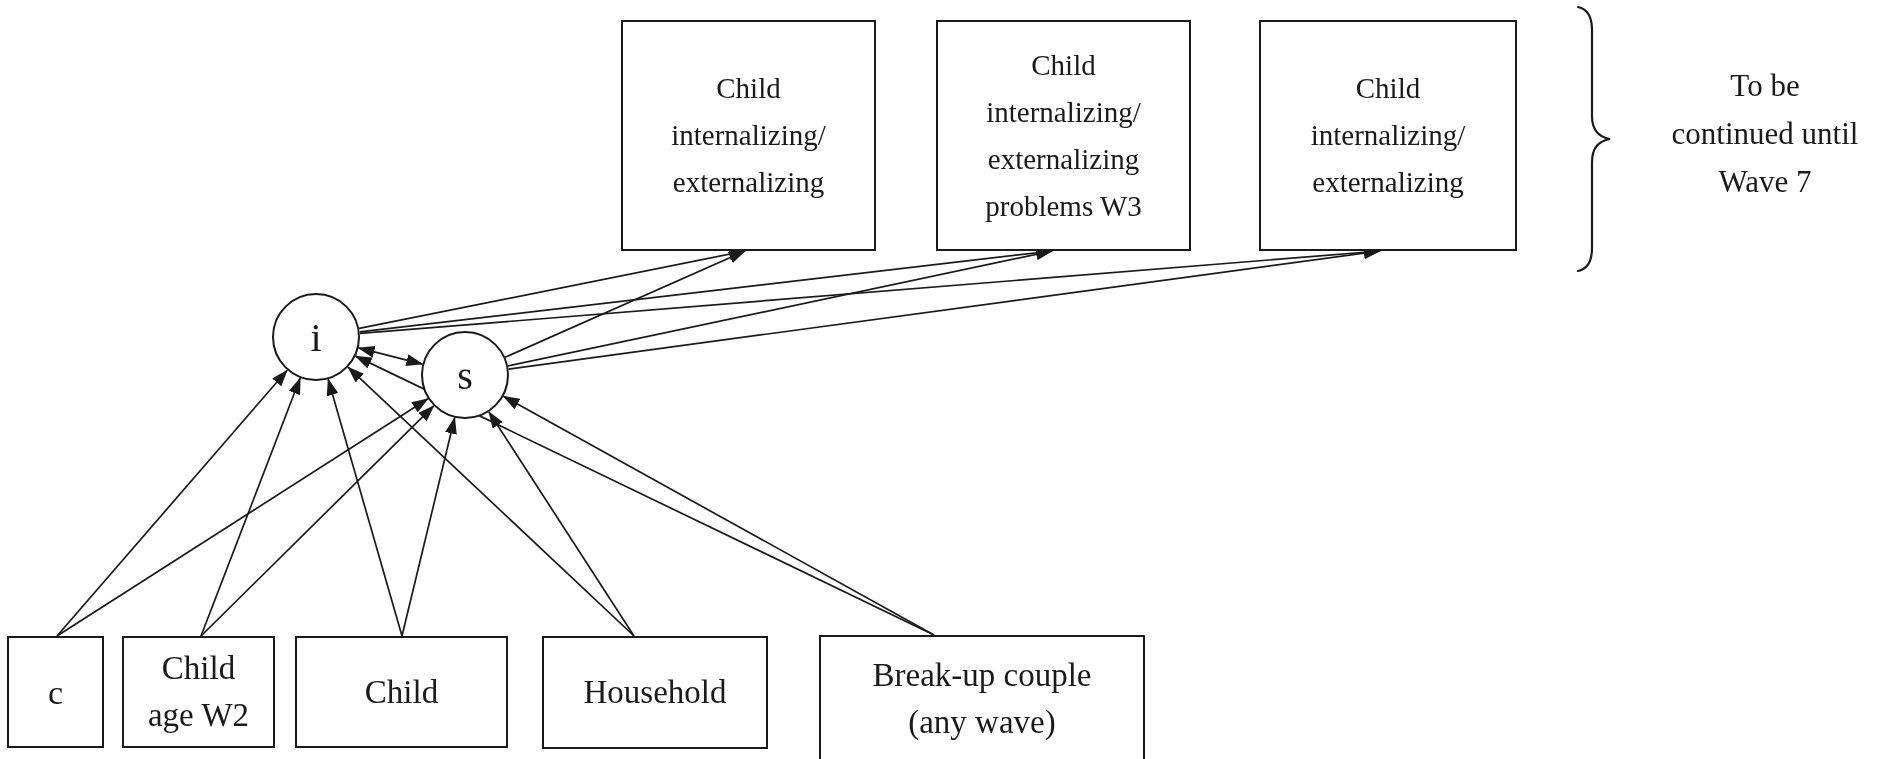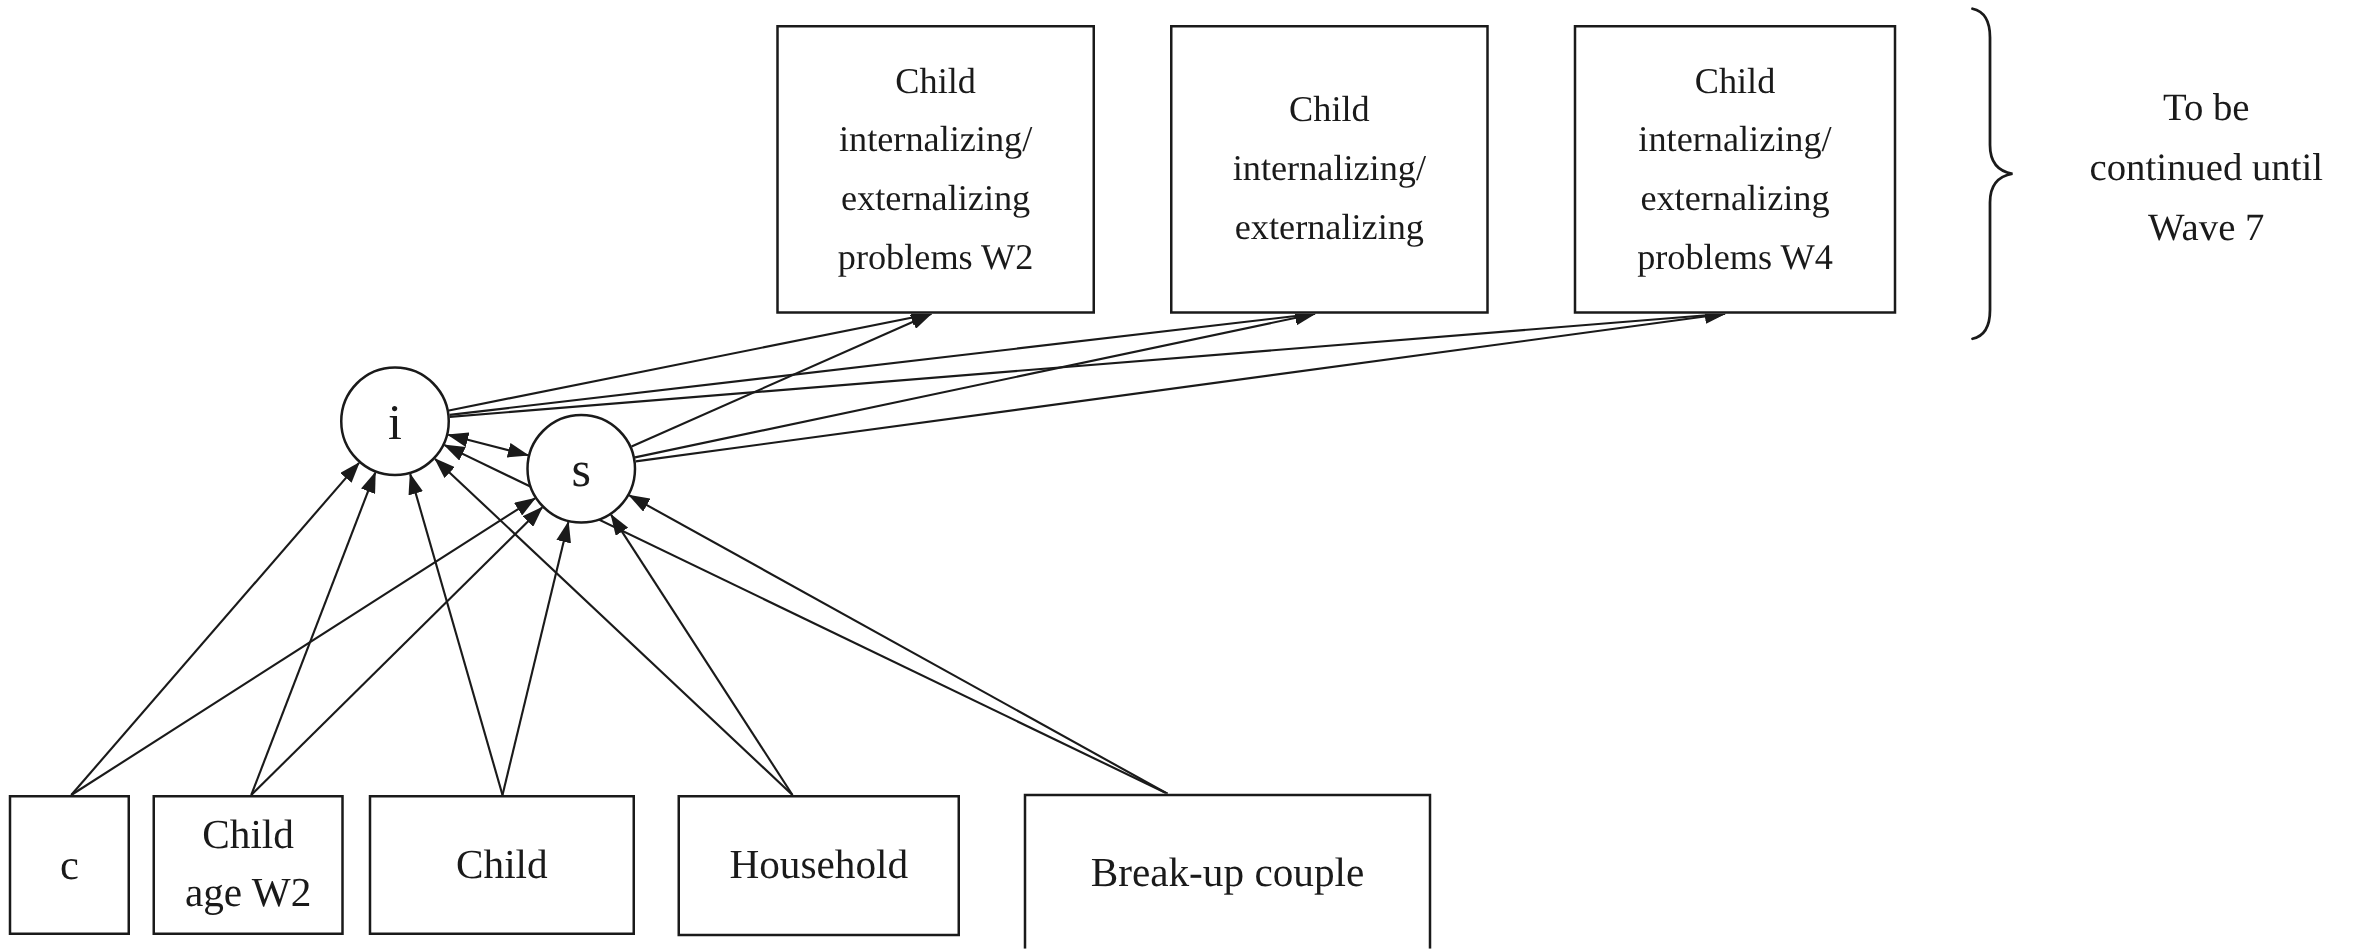--- a/index.html
+++ b/index.html
@@ -90,32 +90,31 @@
         <line x1="358.63529631985296" y1="347.8734312762041" x2="422.36470368014704" y2="364.1265687237959" stroke="#1a1a1a" stroke-width="1.7" marker-end="url(#arrowhead)" marker-start="url(#arrowhead)"></line>
       </g>
     <path d="M 1578 7 Q 1592 10 1592 30 L 1592 116 Q 1592 136 1610 139 Q 1592 142 1592 162 L 1592 248 Q 1592 268 1578 271" fill="none" stroke="#1a1a1a" stroke-width="2.2" stroke-linecap="round"></path>
   </svg>
 
   <div id="nodes">
       <div class="box-node" style="left: 621px; top: 20px; width: 255px; height: 231px; font-size: 29px;">
         <div class="lbl">Child</div>
         <div class="lbl">internalizing/</div>
         <div class="lbl">externalizing</div>
-        <div class="lbl">problems W2</div>
       </div>
       <div class="box-node" style="left: 936px; top: 20px; width: 255px; height: 231px; font-size: 29px;">
         <div class="lbl">Child</div>
         <div class="lbl">internalizing/</div>
         <div class="lbl">externalizing</div>
+        <div class="lbl">problems W3</div>
       </div>
       <div class="box-node" style="left: 1259px; top: 20px; width: 258px; height: 231px; font-size: 29px;">
         <div class="lbl">Child</div>
         <div class="lbl">internalizing/</div>
         <div class="lbl">externalizing</div>
-        <div class="lbl">problems W4</div>
       </div>
       <div class="circle-node" style="left: 272px; top: 293px; height: 88px; width: 88px; font-size: 40px;">
         <div class="lbl">i</div>
       </div>
       <div class="circle-node" style="left: 421px; top: 331px; height: 88px; width: 88px; font-size: 40px;">
         <div class="lbl">s</div>
       </div>
       <div class="box-node" style="left: 7px; top: 636px; width: 97px; height: 112px; font-size: 34px;">
         <div class="lbl">c</div>
       </div>
@@ -124,20 +123,21 @@
         <div class="lbl">age W2</div>
       </div>
       <div class="box-node" style="left: 295px; top: 636px; width: 213px; height: 112px; font-size: 33px;">
         <div class="lbl">Child</div>
       </div>
       <div class="box-node" style="left: 542px; top: 636px; width: 226px; height: 113px; font-size: 33px;">
         <div class="lbl">Household</div>
       </div>
       <div class="box-node" style="left: 775px; top: 635px; width: 326px; height: 128px; font-size: 33px; margin-left: 44px;">
         <div class="lbl">Break-up couple</div>
+        <div class="lbl">(any wave)</div>
       </div>
     </div>
 
   <div id="continuation-note">
     <span class="lbl">To be</span>
     <span class="lbl">continued until</span>
     <span class="lbl">Wave 7</span>
   </div>
 
 </div>

